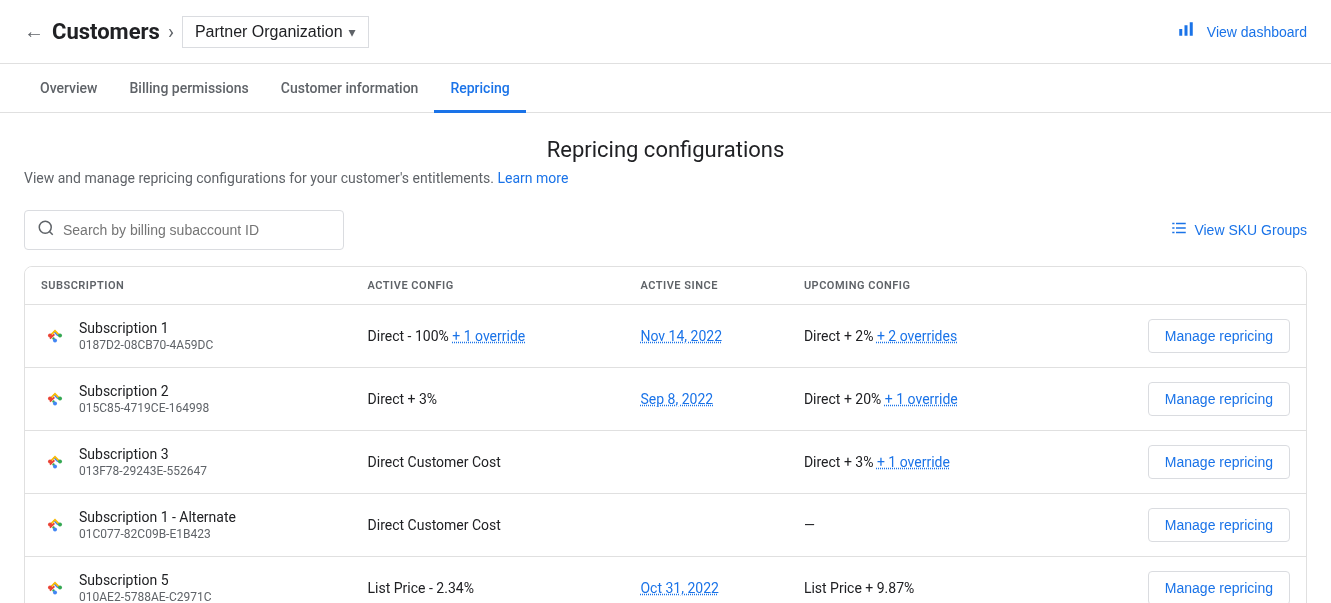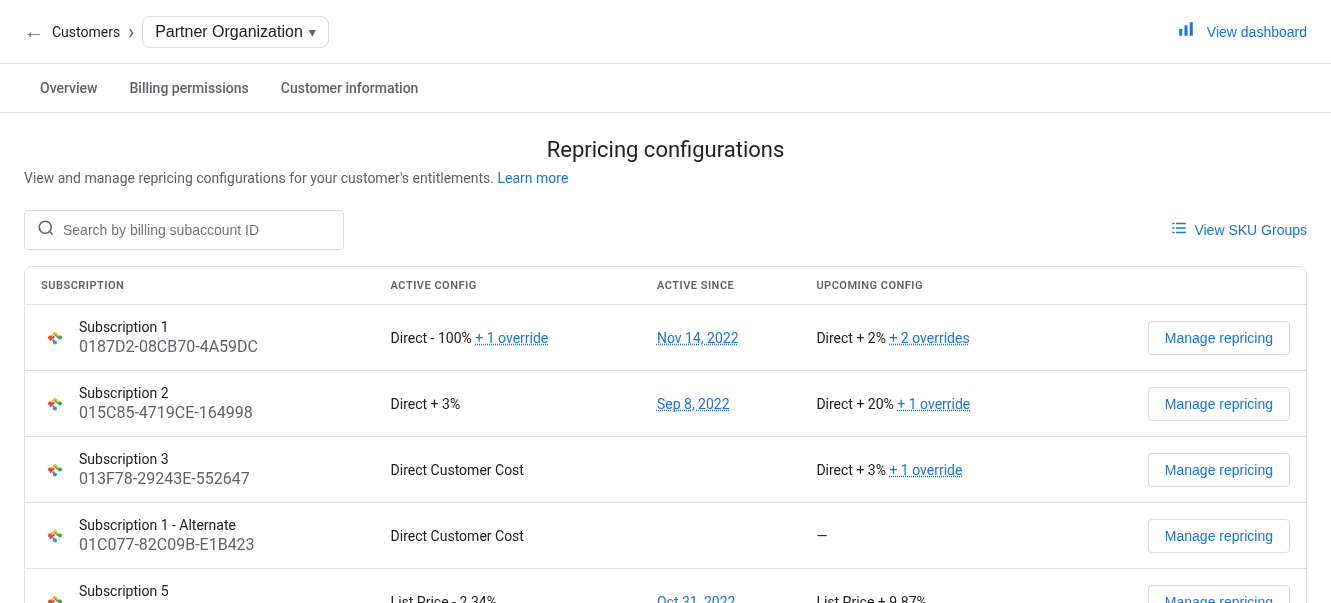--- a/index.html
+++ b/index.html
@@ -11,28 +11,28 @@
       align-items: center;
       padding: 0 24px;
       height: 64px;
       border-bottom: 1px solid #e0e0e0;
     }
     .back-btn {
       background: none; border: none; cursor: pointer;
       display: flex; align-items: center; color: #5f6368; font-size: 20px; margin-right: 8px;
     }
     .breadcrumb-customers {
-      font-size: 14px; font-weight: 400; color: #202124; margin-right: 8px;
+      font-size: 22px; font-weight: 700; color: #202124; margin-right: 8px;
     }
     .breadcrumb-sep {
       color: #5f6368; font-size: 20px; margin-right: 8px;
     }
     .org-selector {
       display: flex; align-items: center; gap: 6px;
-      border: 1px solid #dadce0; border-radius: 8px; padding: 6px 12px;
+      border: 1px solid #dadce0; border-radius: 0; padding: 6px 12px;
       cursor: pointer; background: #fff; font-size: 16px; font-weight: 500; color: #202124;
     }
     .org-selector .chevron { color: #5f6368; font-size: 14px; }
     .spacer { flex: 1; }
     .view-dashboard-btn {
       display: flex; align-items: center; gap: 12px;
       color: #1a73e8; font-size: 14px; font-weight: 500; cursor: pointer;
       background: none; border: none; text-decoration: none;
     }
     .chart-icon { font-size: 18px; }
@@ -104,21 +104,21 @@
     tbody tr:last-child { border-bottom: none; }
     tbody td { padding: 14px 16px; vertical-align: middle; }
 
     .sub-cell { display: flex; align-items: center; gap: 10px; }
     .gcp-icon {
       width: 28px; height: 28px; min-width: 28px;
       display: flex; align-items: center; justify-content: center;
     }
     .gcp-icon svg { width: 24px; height: 24px; }
     .sub-info .sub-name { font-size: 14px; font-weight: 400; color: #202124; }
-    .sub-info .sub-id { font-size: 16px; color: #5f6368; margin-top: 2px; }
+    .sub-info .sub-id { font-size: 12px; color: #5f6368; margin-top: 2px; }
 
     .link { color: #1a73e8; cursor: pointer; text-decoration: underline; text-decoration-style: dotted; }
     .blue-link { color: #1a73e8; cursor: pointer; text-decoration: underline; text-decoration-style: dotted; }
 
     .manage-btn {
       color: #1a73e8; font-size: 14px; font-weight: 500;
       border: 1px solid #dadce0; border-radius: 4px;
       padding: 8px 16px; cursor: pointer; background: #fff;
       white-space: nowrap;
     }
@@ -146,20 +146,21 @@
         </svg>
     </span>
     <span>View dashboard</span>
   </button>
 </div>
 
 <div class="tabs-bar">
   <div class="tab">Overview</div>
   <div class="tab">Billing permissions</div>
   <div class="tab">Customer information</div>
+  <div class="tab active">Repricing</div>
 </div>
 
 <div class="content">
   <div class="page-title">Repricing configurations</div>
   <div class="page-desc">
     <span>View and manage repricing configurations for your customer's entitlements.</span>
     <a href="#">Learn more</a>
   </div>
 
   <div class="search-row">

